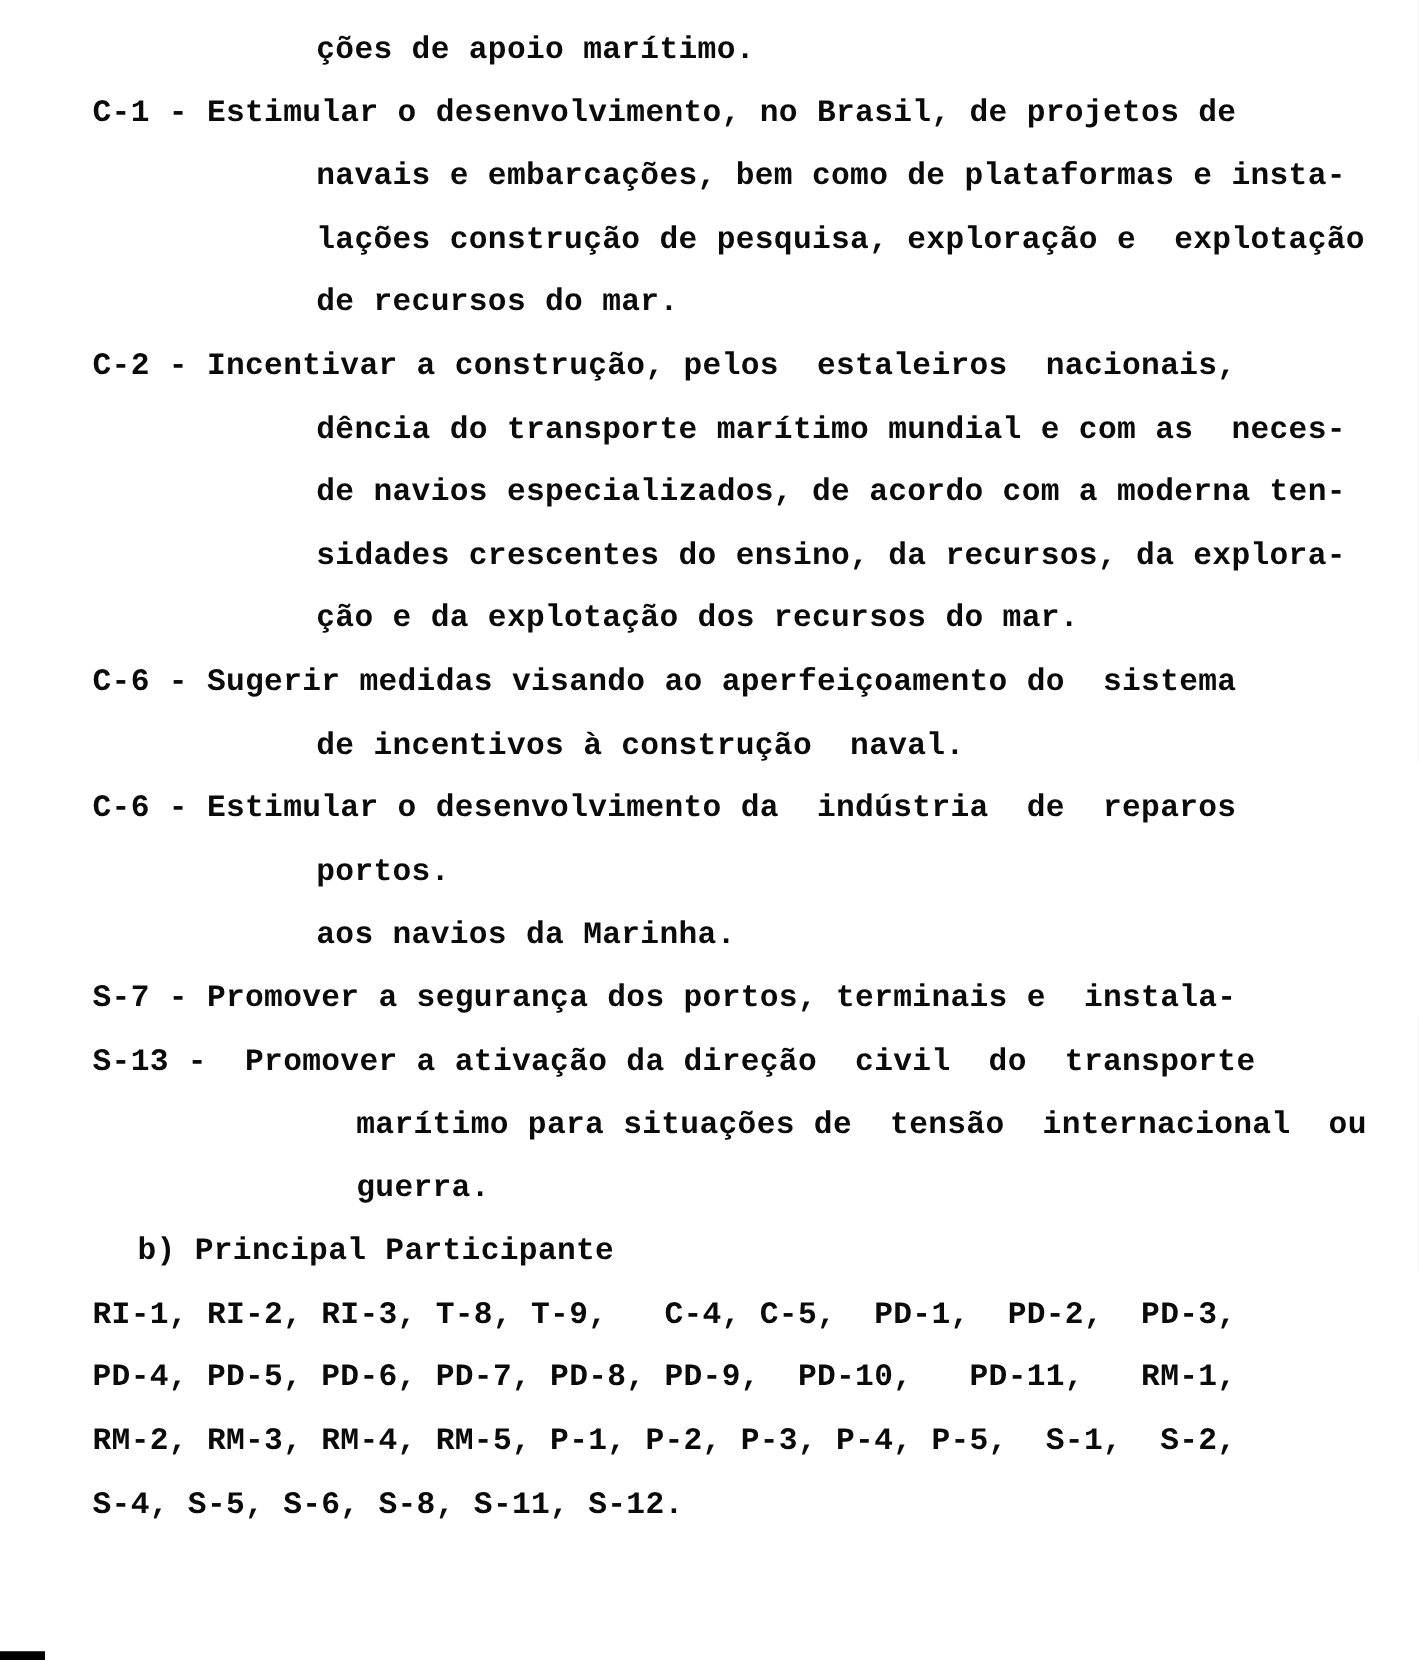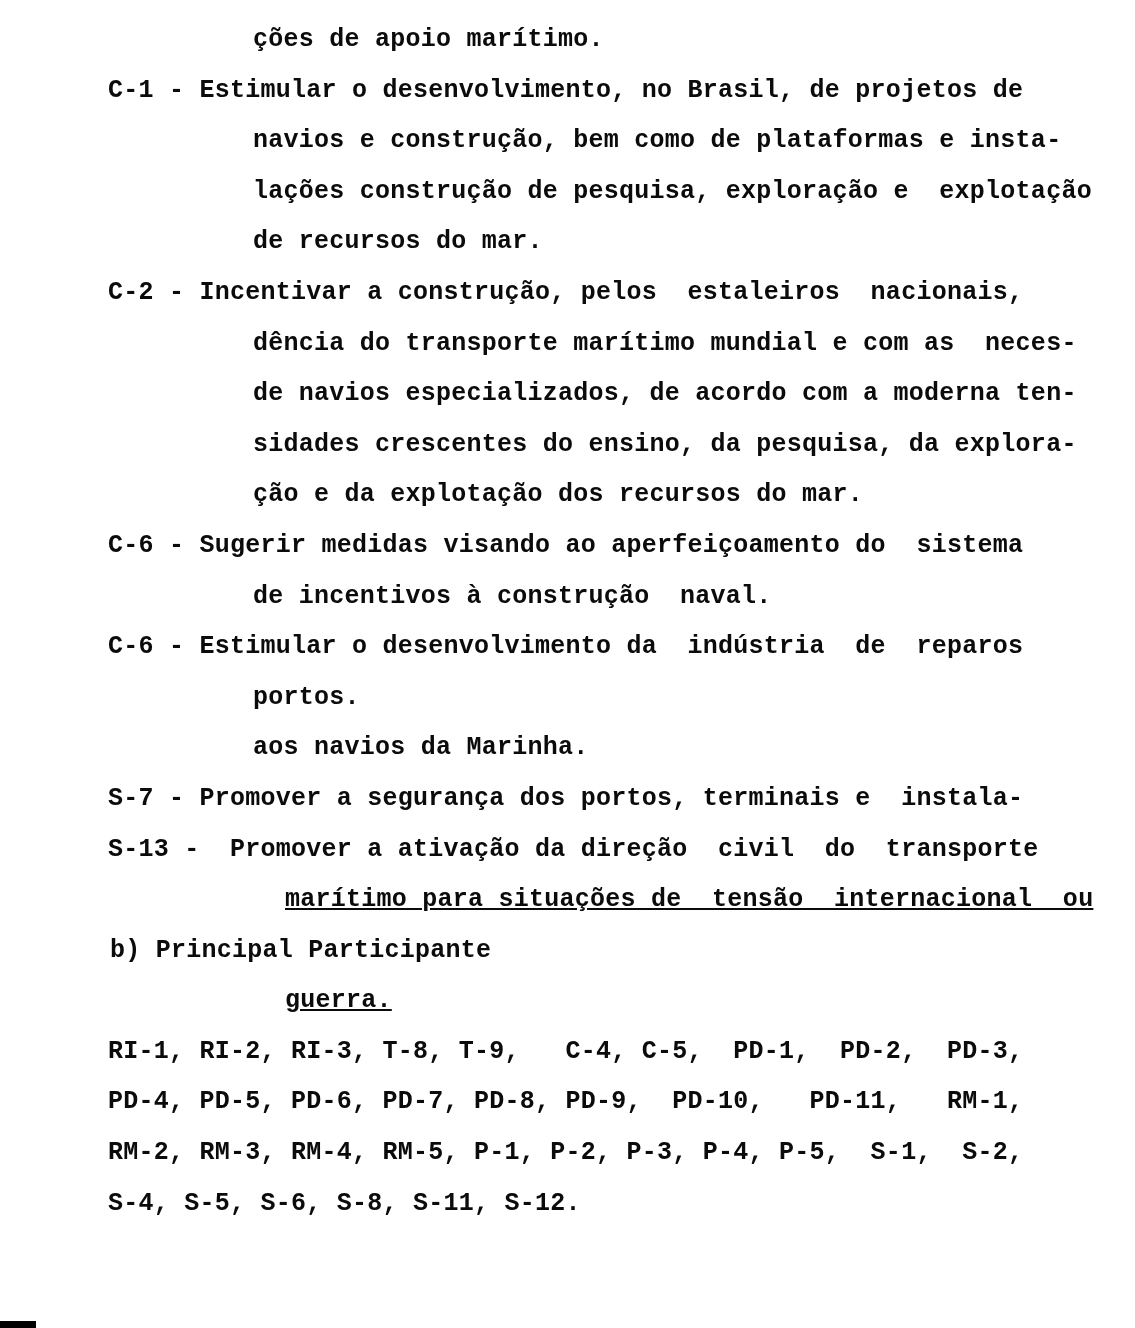--- a/index.html
+++ b/index.html
@@ -21,54 +21,54 @@
     color: #0b0b0b;
     box-sizing: border-box;
     padding-top: 15px;
   }
   .line {
     white-space: pre;
     height: 50.6px;
   }
   
   .ind-body  { margin-left: 253px; }  
-  .ind-label { margin-left: 108px; }  
-  .ind-s13   { margin-left: 285px; text-decoration: underline; }  
+  .ind-label { margin-left: 74px; }  
+  .ind-s13   { margin-left: 285px; }  
   .ind-b     { margin-left: 110px; }  
   .scan-artifact {
     position: absolute;
     left: 0;
     bottom: 0;
     width: 36px;
     height: 7px;
     background: #000000;
   }
 </style>
 </head>
 <body>
 
 <div class="page">
   <div class="line ind-body">ções de apoio marítimo.</div>
   <div class="line ind-label">C-1 - Estimular o desenvolvimento, no Brasil, de projetos de</div>
-  <div class="line ind-body">navios e construção, bem como de plataformas e insta-</div>
+  <div class="line ind-body">navais e embarcações, bem como de plataformas e insta-</div>
   <div class="line ind-body">lações construção de pesquisa, exploração e  explotação</div>
   <div class="line ind-body">de recursos do mar.</div>
   <div class="line ind-label">C-2 - Incentivar a construção, pelos  estaleiros  nacionais,</div>
   <div class="line ind-body">dência do transporte marítimo mundial e com as  neces-</div>
   <div class="line ind-body">de navios especializados, de acordo com a moderna ten-</div>
-  <div class="line ind-body">sidades crescentes do ensino, da pesquisa, da explora-</div>
+  <div class="line ind-body">sidades crescentes do ensino, da recursos, da explora-</div>
   <div class="line ind-body">ção e da explotação dos recursos do mar.</div>
   <div class="line ind-label">C-6 - Sugerir medidas visando ao aperfeiçoamento do  sistema</div>
   <div class="line ind-body">de incentivos à construção  naval.</div>
   <div class="line ind-label">C-6 - Estimular o desenvolvimento da  indústria  de  reparos</div>
   <div class="line ind-body">portos.</div>
   <div class="line ind-body">aos navios da Marinha.</div>
   <div class="line ind-label">S-7 - Promover a segurança dos portos, terminais e  instala-</div>
   <div class="line ind-label">S-13 -  Promover a ativação da direção  civil  do  transporte</div>
   <div class="line ind-s13">marítimo para situações de  tensão  internacional  ou</div>
+  <div class="line ind-s13">guerra.</div>
   <div class="line ind-b">b) Principal Participante</div>
-  <div class="line ind-s13">guerra.</div>
   <div class="line ind-label">RI-1, RI-2, RI-3, T-8, T-9,   C-4, C-5,  PD-1,  PD-2,  PD-3,</div>
   <div class="line ind-label">PD-4, PD-5, PD-6, PD-7, PD-8, PD-9,  PD-10,   PD-11,   RM-1,</div>
   <div class="line ind-label">RM-2, RM-3, RM-4, RM-5, P-1, P-2, P-3, P-4, P-5,  S-1,  S-2,</div>
   <div class="line ind-label">S-4, S-5, S-6, S-8, S-11, S-12.</div>
   <div class="scan-artifact"></div>
 </div>
 
 </body></html>

